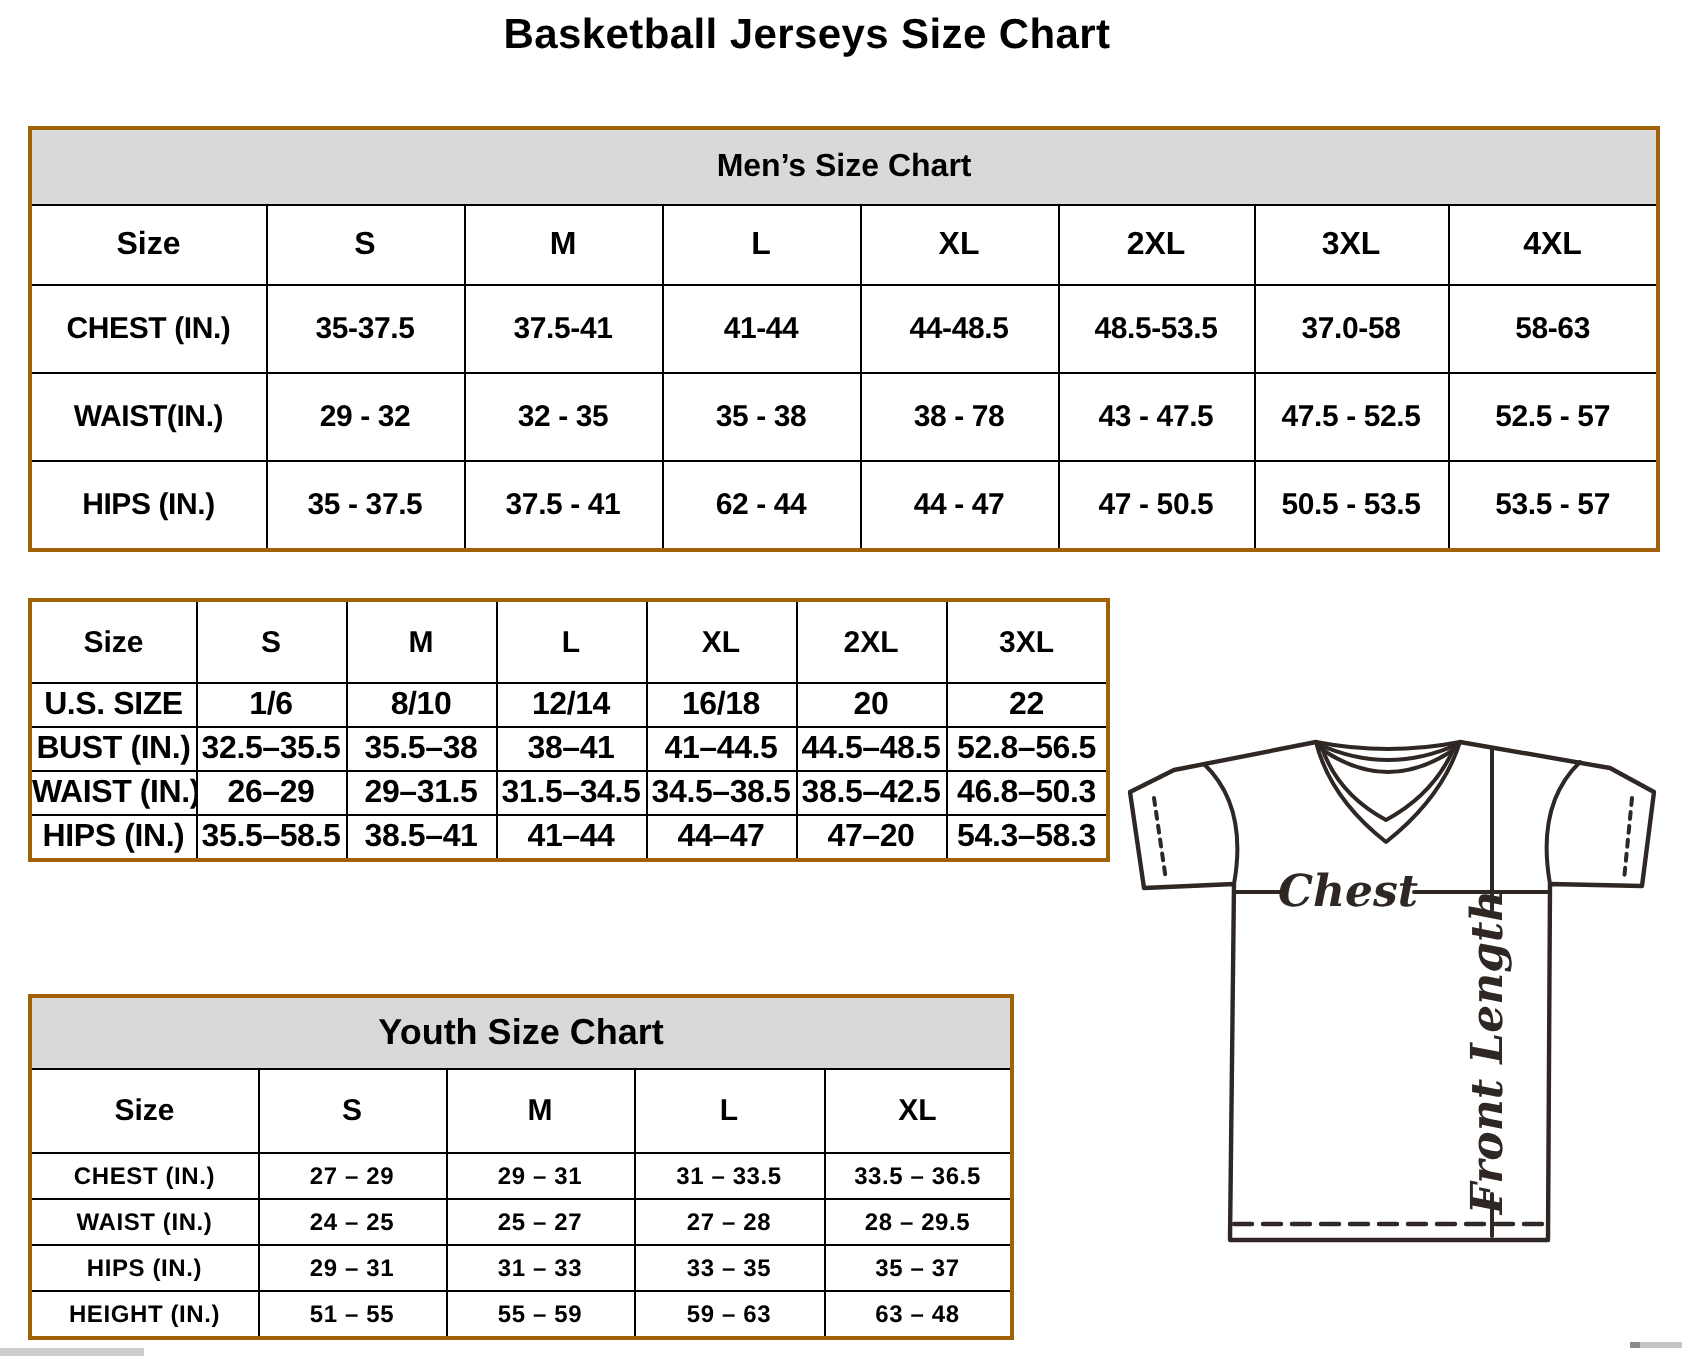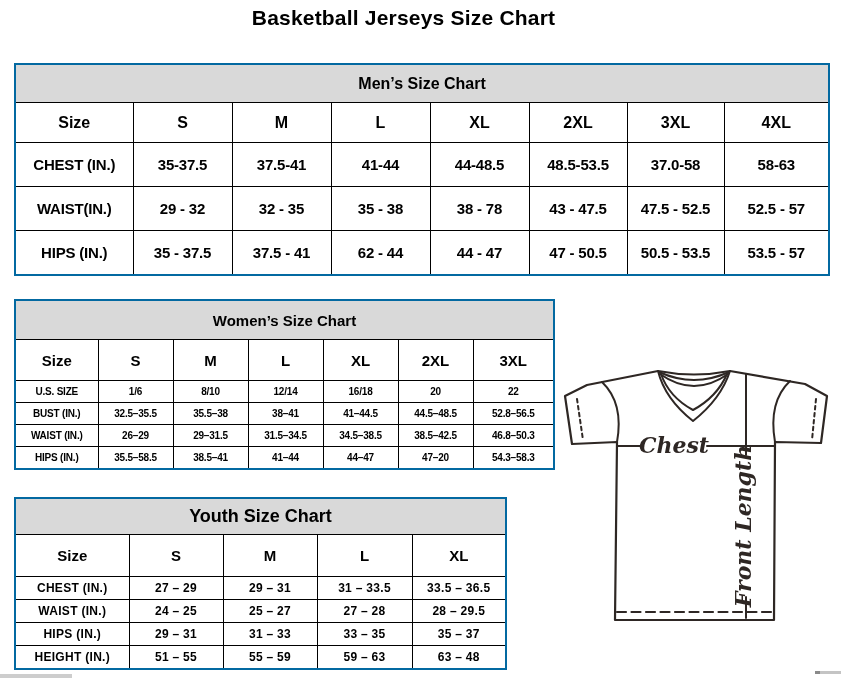--- a/index.html
+++ b/index.html
@@ -8,38 +8,38 @@
     background:#ffffff;color:#000;
     font-family:"Liberation Sans", sans-serif;
     -webkit-font-smoothing:antialiased;
   }
   .page-title{
     position:absolute;left:0;top:6px;width:807px;text-align:center;
     font-size:21px;font-weight:bold;letter-spacing:.2px;
   }
   table.tbl{
     position:absolute;border-collapse:collapse;table-layout:fixed;
-    border:2px solid #0369a1;
+    border:2px solid #a16207;
   }
   table.tbl td{
     border:1px solid #000;text-align:center;vertical-align:middle;
     padding:0;font-weight:bold;overflow:hidden;white-space:nowrap;
   }
   td.ttl{background:#d9d9d9;}
   
   .mens{left:14px;top:63px;width:814px;}
   .mens td.ttl{height:37px;font-size:16px;}
   .mens tr.hdr td{height:39px;font-size:16px;}
   .mens tr.dat td{height:43px;font-size:15px;letter-spacing:-.2px;}
   .mens td.lbl{font-size:15px;}
   
   .womens{left:14px;top:299px;width:539px;}
   .womens td.ttl{height:38px;font-size:15px;}
   .womens tr.hdr td{height:40px;font-size:15px;}
-  .womens tr.dat td{height:21px;font-size:10px;letter-spacing:-.2px;}
+  .womens tr.dat td{height:21px;font-size:16px;letter-spacing:-.2px;}
   .womens td.lbl{font-size:11px;}
   
   .youth{left:14px;top:497px;width:491px;}
   .youth td.ttl{height:35px;font-size:18px;}
   .youth tr.hdr td{height:41px;font-size:15px;}
   .youth tr.dat td{height:22px;font-size:12px;letter-spacing:.3px;}
   .youth td.lbl{font-size:11px;}
   
   .jersey{position:absolute;left:550px;top:355px;width:293px;height:280px;}
   .jersey text{
@@ -119,23 +119,20 @@
   <colgroup>
       <col style="width:83px">
       <col style="width:75px">
       <col style="width:75px">
       <col style="width:75px">
       <col style="width:75px">
       <col style="width:75px">
       <col style="width:81px">
     </colgroup>
   <tbody>
-      <tr>
-        <td class="ttl" colspan="7">Women’s Size Chart</td>
-      </tr>
   <tr class="hdr">
     <td>Size</td>
     <td>S</td>
     <td>M</td>
     <td>L</td>
     <td>XL</td>
     <td>2XL</td>
     <td>3XL</td>
   </tr>
   <tr class="dat">

